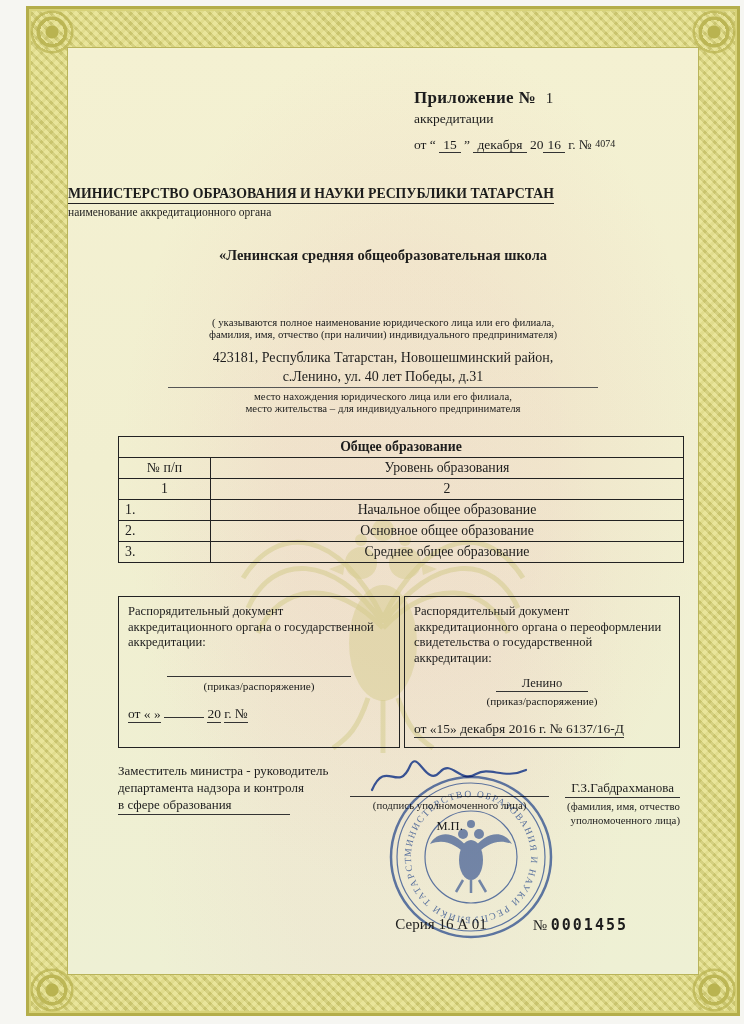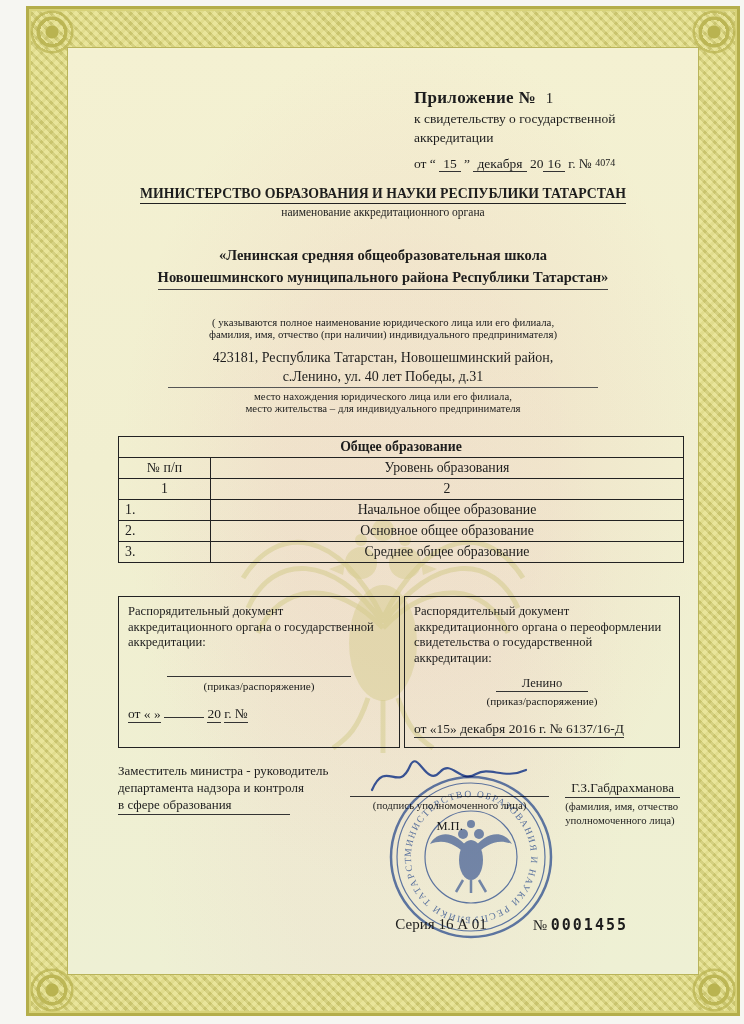--- a/index.html
+++ b/index.html
@@ -40,21 +40,21 @@
   .watermark { position:absolute; left:50%; top:420px; transform:translateX(-50%); opacity:.5; pointer-events:none; }
   
   .head { position:absolute; left:346px; top:40px; width:300px; }
   .appendix-title { font-size:17px; font-weight:bold; letter-spacing:.3px; }
   .appendix-title .num { font-weight:normal; font-size:15px; margin-left:10px; }
   .head .sub { font-size:13.5px; margin-top:3px; }
   .date-line { font-size:13.5px; margin-top:10px; white-space:nowrap; }
   .u { border-bottom:1px solid #333; padding:0 4px; }
   .sup { font-size:10px; position:relative; top:-2px; }
   
-  .ministry { position:absolute; top:136px; left:0; right:0; text-align:center; }
+  .ministry { position:absolute; top:136px; left:0; right:0; }
   .ministry .name { display:inline-block; font-weight:bold; font-size:13.8px; border-bottom:1.5px solid #222; padding-bottom:1px; }
   .ministry .cap { font-size:11.5px; margin-top:2px; }
   
   .org { position:absolute; top:196px; left:0; right:0; text-align:center; font-weight:bold; font-size:14.5px; line-height:22px; }
   .org .l3 { display:inline-block; border-bottom:1px solid #444; padding-bottom:1px; }
   .org-cap { position:absolute; top:268px; left:0; right:0; text-align:center; font-size:10.8px; line-height:12px; color:#222; }
   
   .addr { position:absolute; top:300px; left:0; right:0; text-align:center; font-size:14px; line-height:19px; }
   .addr .rule { width:430px; margin:1px auto 2px; border-bottom:1px solid #555; }
   .addr .cap { font-size:10.8px; line-height:12px; }
@@ -79,21 +79,21 @@
   .spacer-u { display:inline-block; border-bottom:1px solid #333; height:12px; }
   
   .signing { position:absolute; top:714px; left:50px; right:18px; display:flex; font-size:13px; }
   .pos-col { width:232px; line-height:17px; }
   .pos-col .p3 { display:inline-block; border-bottom:1px solid #333; padding-right:58px; padding-bottom:1px; }
   .pos-col .cap { font-size:10.8px; margin-top:2px; }
   .sig-col { width:212px; margin-left:14px; text-align:center; position:relative; }
   .sig-col .line { margin-top:34px; border-bottom:1px solid #333; }
   .sig-col .cap { font-size:10.8px; margin-top:2px; }
   .sig-col .mp { margin-top:8px; font-size:12.5px; }
-  .name-col { flex:1; margin-left:16px; text-align:left; }
+  .name-col { flex:1; margin-left:16px; text-align:right; }
   .name-col .nm { display:inline-block; font-size:13px; border-bottom:1px solid #333; padding:18px 6px 1px; }
   .name-col .cap { font-size:10.8px; line-height:12px; margin-top:2px; }
   .signature-svg { position:absolute; left:14px; top:-12px; }
   
   .stamp { position:absolute; left:318px; top:724px; width:170px; height:170px; opacity:.8; mix-blend-mode:multiply; }
   
   .series { position:absolute; top:868px; left:0; right:70px; display:flex; justify-content:flex-end; gap:46px; font-size:15px; }
   .series .serial { font-family:"DejaVu Sans Mono", monospace; font-weight:bold; letter-spacing:2px; font-size:15px; }
 </style>
 </head>
@@ -129,41 +129,39 @@
           <circle cx="165" cy="62" r="11"></circle>
           <circle cx="143" cy="72" r="6"></circle>
           <circle cx="187" cy="72" r="6"></circle>
         </g>
       </svg>
 
       <div class="head">
         <div class="appendix-title">
           <span>Приложение №</span><span class="num">1</span>
         </div>
-        <div class="sub">к свидетельству о государственной</div>
         <div class="sub">аккредитации</div>
         <div class="date-line">
           <span>от “</span>
           <span class="u">15</span>
           <span>”</span>
           <span class="u">декабря</span>
           <span>20</span><span class="u">16</span>
           <span>г. №</span>
           <span class="sup">4074</span>
         </div>
       </div>
 
       <div class="ministry">
         <span class="name">МИНИСТЕРСТВО ОБРАЗОВАНИЯ И НАУКИ РЕСПУБЛИКИ ТАТАРСТАН</span>
         <div class="cap">наименование аккредитационного органа</div>
       </div>
 
       <div class="org">
         <div>«Ленинская средняя общеобразовательная школа</div>
-        <div><span class="l3">Новошешминского муниципального района Республики Татарстан»</span></div>
       </div>
       <div class="org-cap">
         <div>( указываются полное наименование юридического лица или его филиала,</div>
         <div>фамилия, имя, отчество (при наличии) индивидуального предпринимателя)</div>
       </div>
 
       <div class="addr">
         <div>423181, Республика Татарстан, Новошешминский район,</div>
         <div>с.Ленино, ул. 40 лет Победы, д.31</div>
         <div class="rule"></div>

